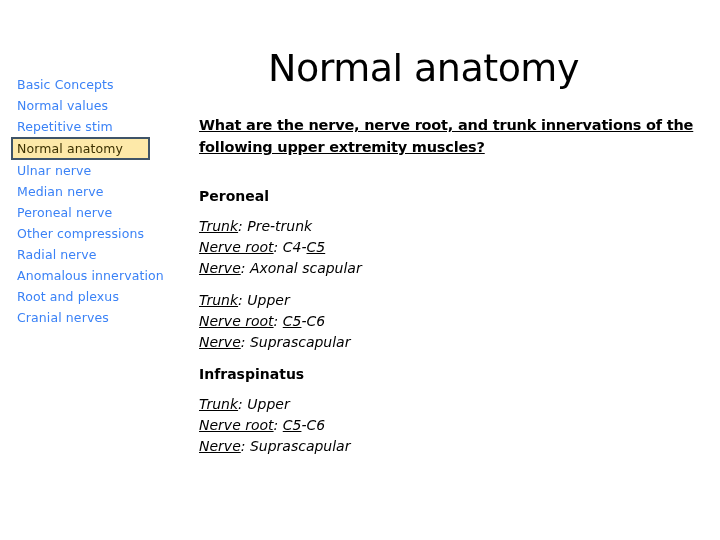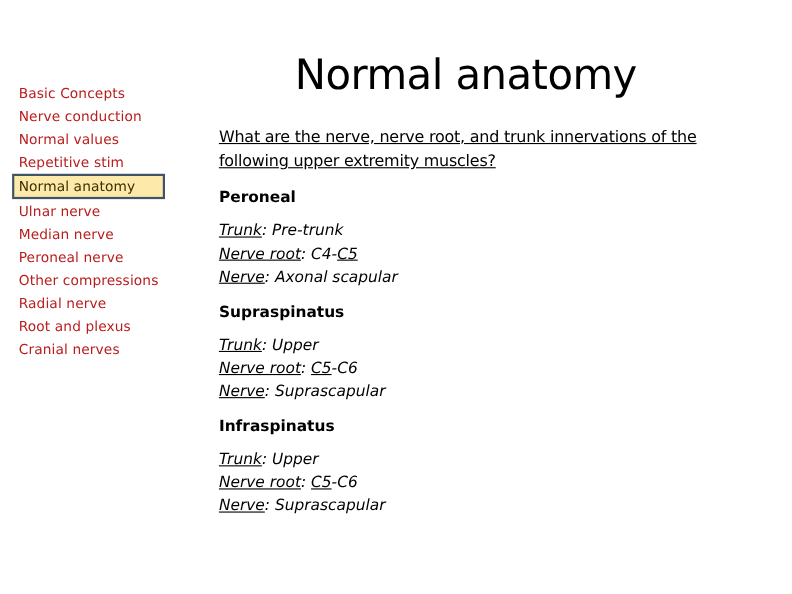--- a/index.html
+++ b/index.html
@@ -21,21 +21,21 @@
       top: 74px;
       width: 170px;
     }
     .nav-item {
       display: block;
       font-size: 12.5px;
       line-height: 21px;
       height: 21px;
       padding-left: 4px;
       white-space: nowrap;
-      color: #b91c1c;
+      color: #3b82f6;
       cursor: pointer;
       letter-spacing: 0.1px;
     }
     .nav-item.active {
       background: #fde9a9;
       border: 2px solid #3f5468;
       color: #3b3000;
       width: 131px;
       height: 19px;
       line-height: 19px;
@@ -54,24 +54,24 @@
       letter-spacing: -0.5px;
     }
     .content {
       position: absolute;
       left: 199px;
       top: 114px;
       width: 500px;
     }
     .question {
       font-size: 14.5px;
-      font-weight: normal;
+      font-weight: bold;
       text-decoration: underline;
       line-height: 22px;
-      margin: 0 0 12px 0;
+      margin: 0 0 28px 0;
       letter-spacing: -0.2px;
     }
     .muscle-name {
       font-size: 14px;
       font-weight: bold;
       line-height: 20px;
       margin: 0 0 10px 0;
     }
     .detail-line {
       font-size: 14px;
@@ -85,47 +85,46 @@
     }
     .muscle-block {
       margin-bottom: 11px;
     }
   </style>
 </head>
 <body>
 
 <nav class="sidebar">
   <a class="nav-item">Basic Concepts</a>
-  <a class="nav-item">Nerve conduction</a>
   <a class="nav-item">Normal values</a>
   <a class="nav-item">Repetitive stim</a>
   <a class="nav-item active">Normal anatomy</a>
   <a class="nav-item">Ulnar nerve</a>
   <a class="nav-item">Median nerve</a>
   <a class="nav-item">Peroneal nerve</a>
   <a class="nav-item">Other compressions</a>
   <a class="nav-item">Radial nerve</a>
+  <a class="nav-item">Anomalous innervation</a>
   <a class="nav-item">Root and plexus</a>
   <a class="nav-item">Cranial nerves</a>
 </nav>
 
 <h1 class="title" style="margin:0;font-weight:normal;">Normal anatomy</h1>
 
 <main class="content">
   <p class="question">What are the nerve, nerve root, and trunk innervations of the following upper extremity muscles?</p>
 
   <section class="muscle-block">
     <div class="muscle-name">Peroneal</div>
     <div class="detail-line"><span class="u">Trunk</span><span>: </span><span>Pre-trunk</span></div>
     <div class="detail-line"><span class="u">Nerve root</span><span>: </span><span>C4</span><span>-</span><span class="u">C5</span></div>
     <div class="detail-line"><span class="u">Nerve</span><span>: </span><span>Axonal scapular</span></div>
   </section>
 
   <section class="muscle-block">
-    <div class="muscle-name">Supraspinatus</div>
     <div class="detail-line"><span class="u">Trunk</span><span>: </span><span>Upper</span></div>
     <div class="detail-line"><span class="u">Nerve root</span><span>: </span><span class="u">C5</span><span>-</span><span>C6</span></div>
     <div class="detail-line"><span class="u">Nerve</span><span>: </span><span>Suprascapular</span></div>
   </section>
 
   <section class="muscle-block">
     <div class="muscle-name">Infraspinatus</div>
     <div class="detail-line"><span class="u">Trunk</span><span>: </span><span>Upper</span></div>
     <div class="detail-line"><span class="u">Nerve root</span><span>: </span><span class="u">C5</span><span>-</span><span>C6</span></div>
     <div class="detail-line"><span class="u">Nerve</span><span>: </span><span>Suprascapular</span></div>

